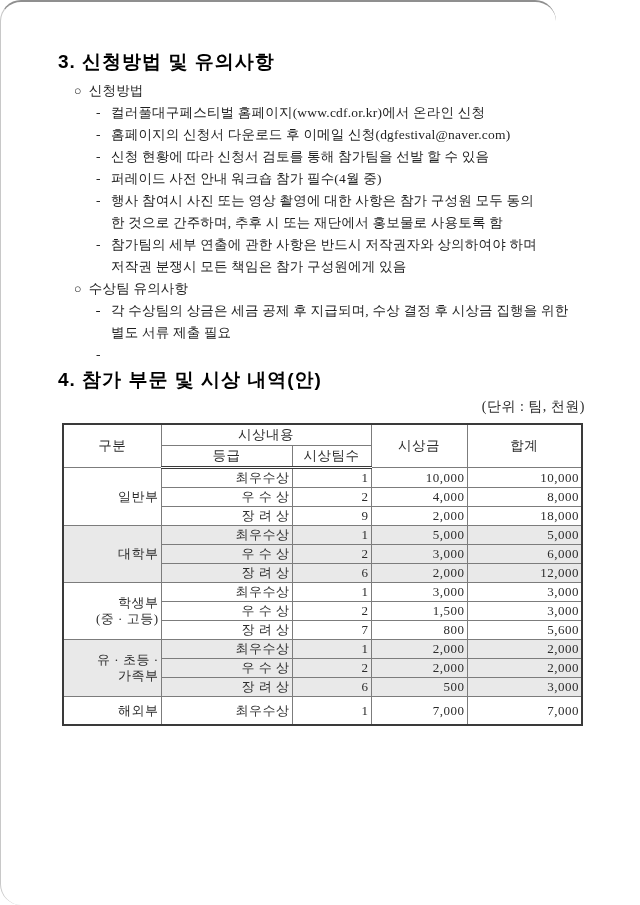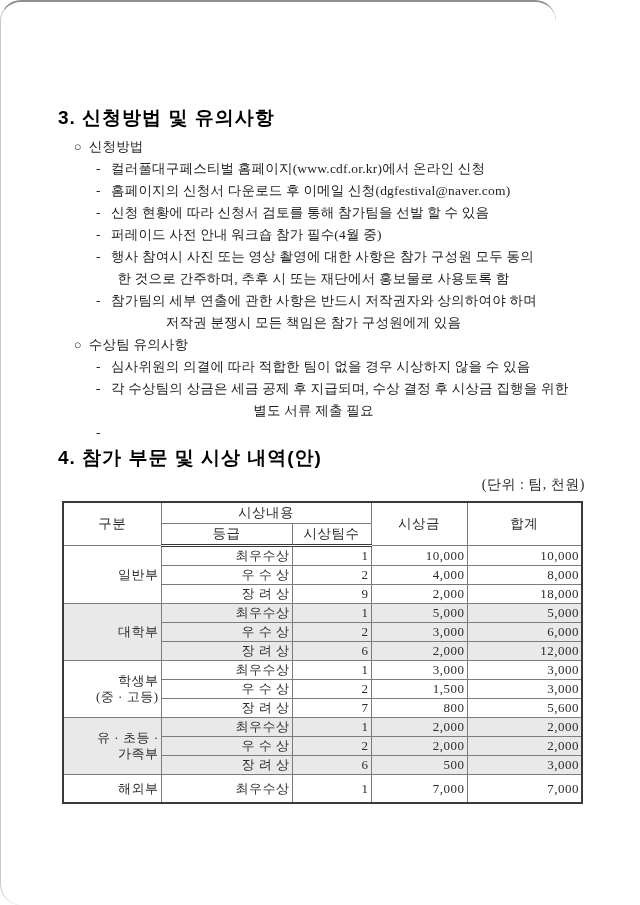--- a/index.html
+++ b/index.html
@@ -9,21 +9,21 @@
     font-family:"Liberation Serif","DejaVu Serif",serif;
     color:#1e1e1e;
     position:relative;
     overflow:hidden;
   }
   .page{
     width:556px;height:905px;
     box-sizing:border-box;
     border-top:2px solid #8f8f8f;
     border-left:1px solid #c8c8c8;
-    padding:104px 40px 0 57px;
+    padding:48px 40px 0 57px;
     border-radius:21px;
   }
   
   .sec-title{
     font-family:"Liberation Sans","DejaVu Sans",sans-serif;
     font-weight:bold;
     font-size:19px;
     letter-spacing:1px;
     color:#000;
     margin:0 0 7px 0;
@@ -34,21 +34,21 @@
     line-height:22px;
     font-size:13.5px;
     letter-spacing:0.2px;
     white-space:nowrap;
     position:relative;
   }
   .lvl1{padding-left:16px;}
   .lvl1 .circ{margin-right:7px;font-size:12.5px;}
   .lvl2{padding-left:53px;}
   .lvl2 .dash{position:absolute;left:38px;}
-  .cont{padding-left:53px;text-align:center;}
+  .cont{padding-left:53px;}
   
   .sec4{margin-top:24px;}
   .unit-note{
     width:523px;
     margin-left:4px;
     text-align:right;
     font-size:14px;
     letter-spacing:0.5px;
     color:#2a2a2a;
     margin-top:4px;
@@ -98,21 +98,21 @@
     <div class="line lvl2"><span class="dash">-</span><span>신청 현황에 따라 신청서 검토를 통해 참가팀을 선발 할 수 있음</span></div>
     <div class="line lvl2"><span class="dash">-</span><span>퍼레이드 사전 안내 워크숍 참가 필수(4월 중)</span></div>
     <div class="line lvl2"><span class="dash">-</span><span>행사 참여시 사진 또는 영상 촬영에 대한 사항은 참가 구성원 모두 동의</span></div>
     <div class="line cont"><span>한 것으로 간주하며, 추후 시 또는 재단에서 홍보물로 사용토록 함</span></div>
     <div class="line lvl2"><span class="dash">-</span><span>참가팀의 세부 연출에 관한 사항은 반드시 저작권자와 상의하여야 하며</span></div>
     <div class="line cont"><span>저작권 분쟁시 모든 책임은 참가 구성원에게 있음</span></div>
   </div>
 
   <div>
     <div class="line lvl1"><span class="circ">○</span><span>수상팀 유의사항</span></div>
-    <div class="line lvl2"><span class="dash">-</span><span>심사위원의 의결에 따라 적합한 팀이 없을 경우 시상하지 않을 수 있음</span></div>
+    <div class="line lvl2"><span class="dash">-</span></div>
     <div class="line lvl2"><span class="dash">-</span></div>
     <div class="line lvl2"><span class="dash">-</span><span>각 수상팀의 상금은 세금 공제 후 지급되며, 수상 결정 후 시상금 집행을 위한</span></div>
     <div class="line cont"><span>별도 서류 제출 필요</span></div>
     <div class="line lvl2"><span class="dash">-</span></div>
   </div>
 
   <div class="sec4">
     <h2 class="sec-title">4. 참가 부문 및 시상 내역(안)</h2>
     <div class="unit-note">(단위 : 팀, 천원)</div>
 

